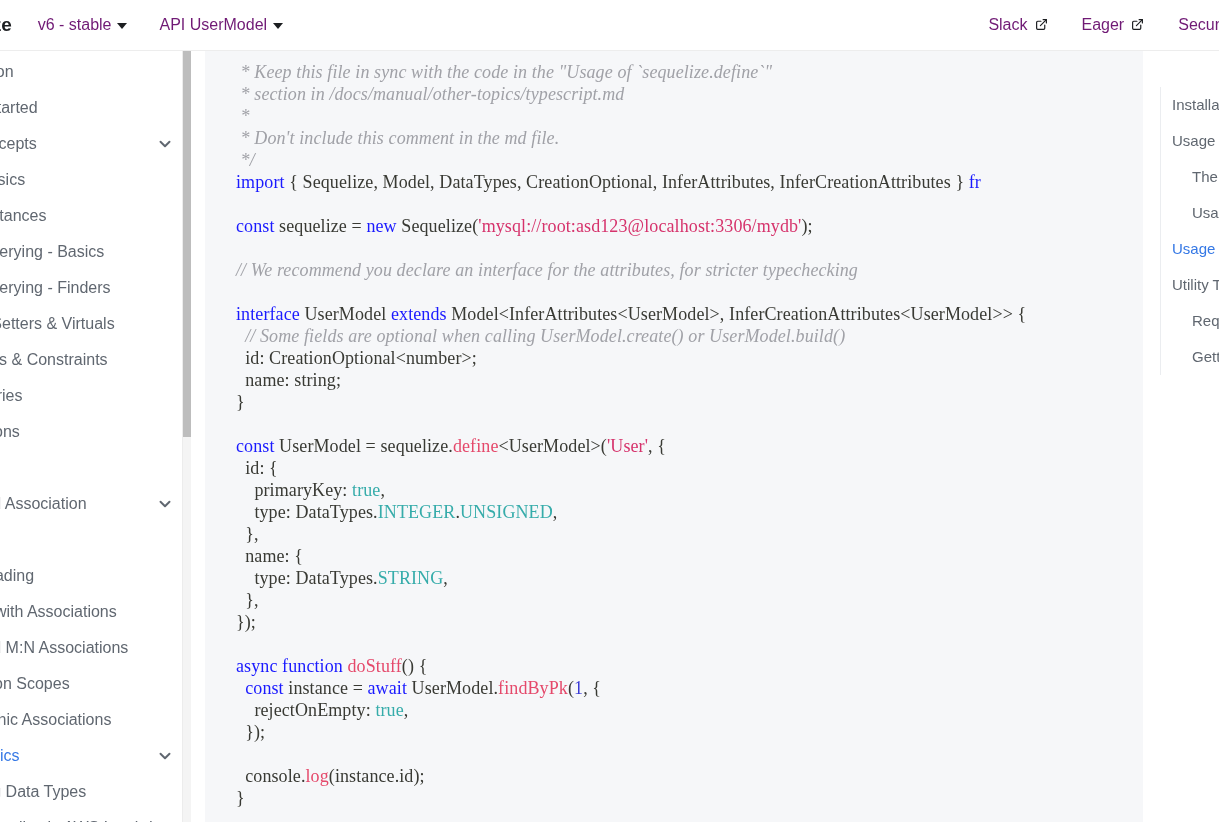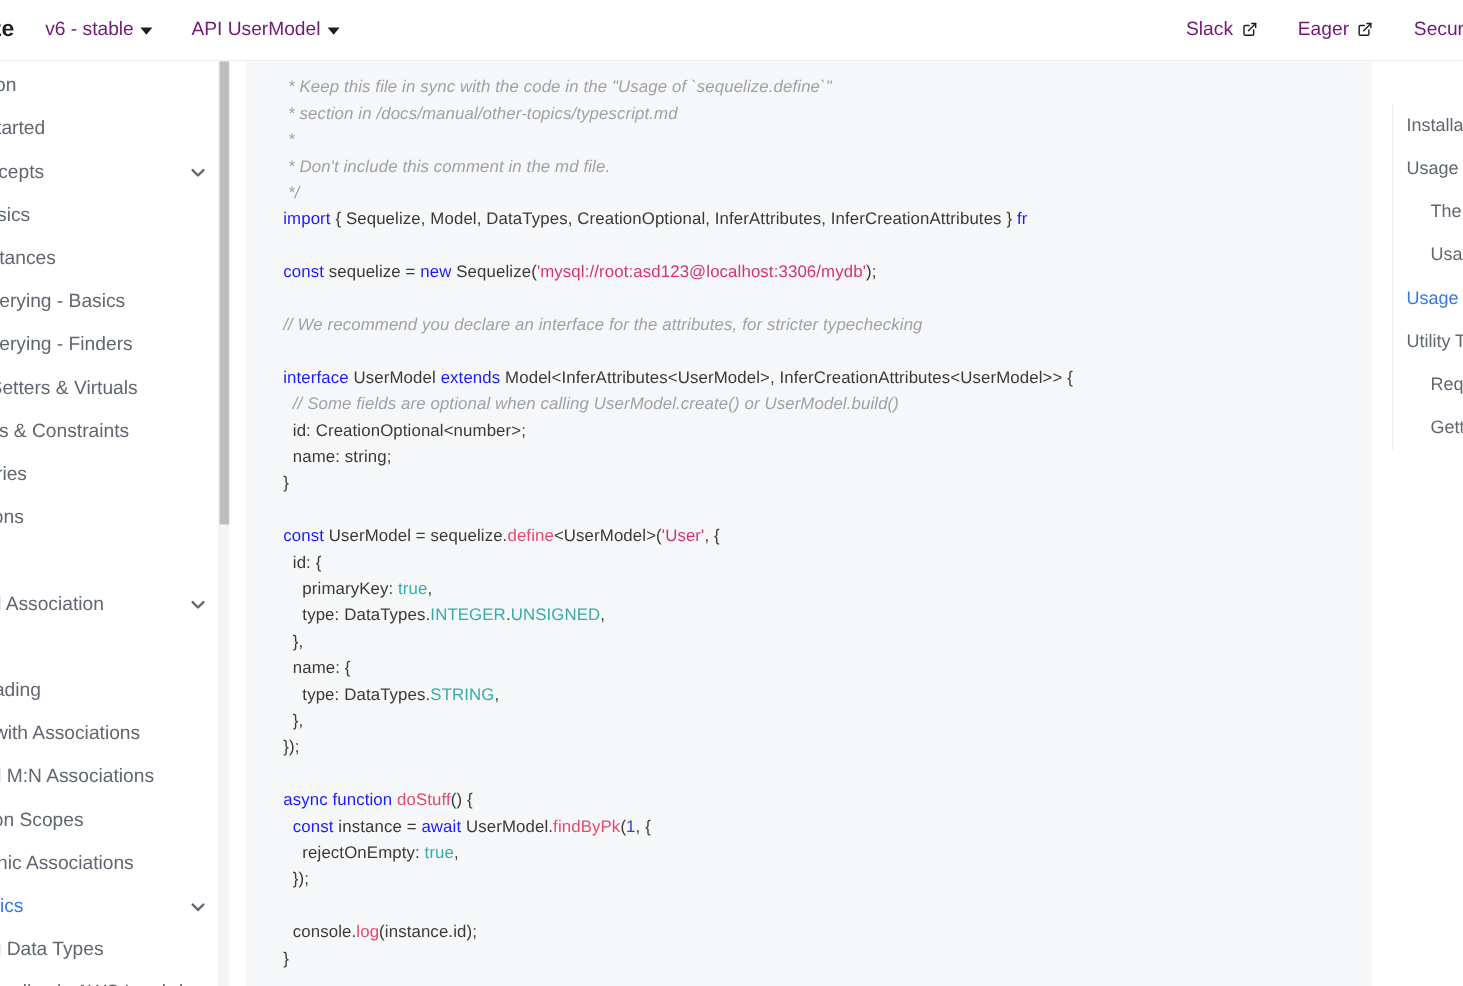--- a/index.html
+++ b/index.html
@@ -143,22 +143,22 @@
     left: 14px;
     width: 938px;
     height: 771px;
     background: #f6f7f9;
     padding: 10px 0 0 0;
     overflow: hidden;
   }
   pre.code {
     margin: 0;
     padding: 0 0 0 31px;
-    font-family: Liberation Sans, sans-serif;
-    font-size: 14px;
+    font-family: Liberation Serif, serif;
+    font-size: 18px;
     line-height: 22px;
     color: #393a34;
     white-space: pre;
     letter-spacing: 0.1px;
   }
   .t-com  { color: #a0a1a7; font-style: italic; }
   .t-kw   { color: #1a1aff; }
   .t-str  { color: #d6336c; }
   .t-fn   { color: #e5496b; }
   .t-const{ color: #36acaa; }

